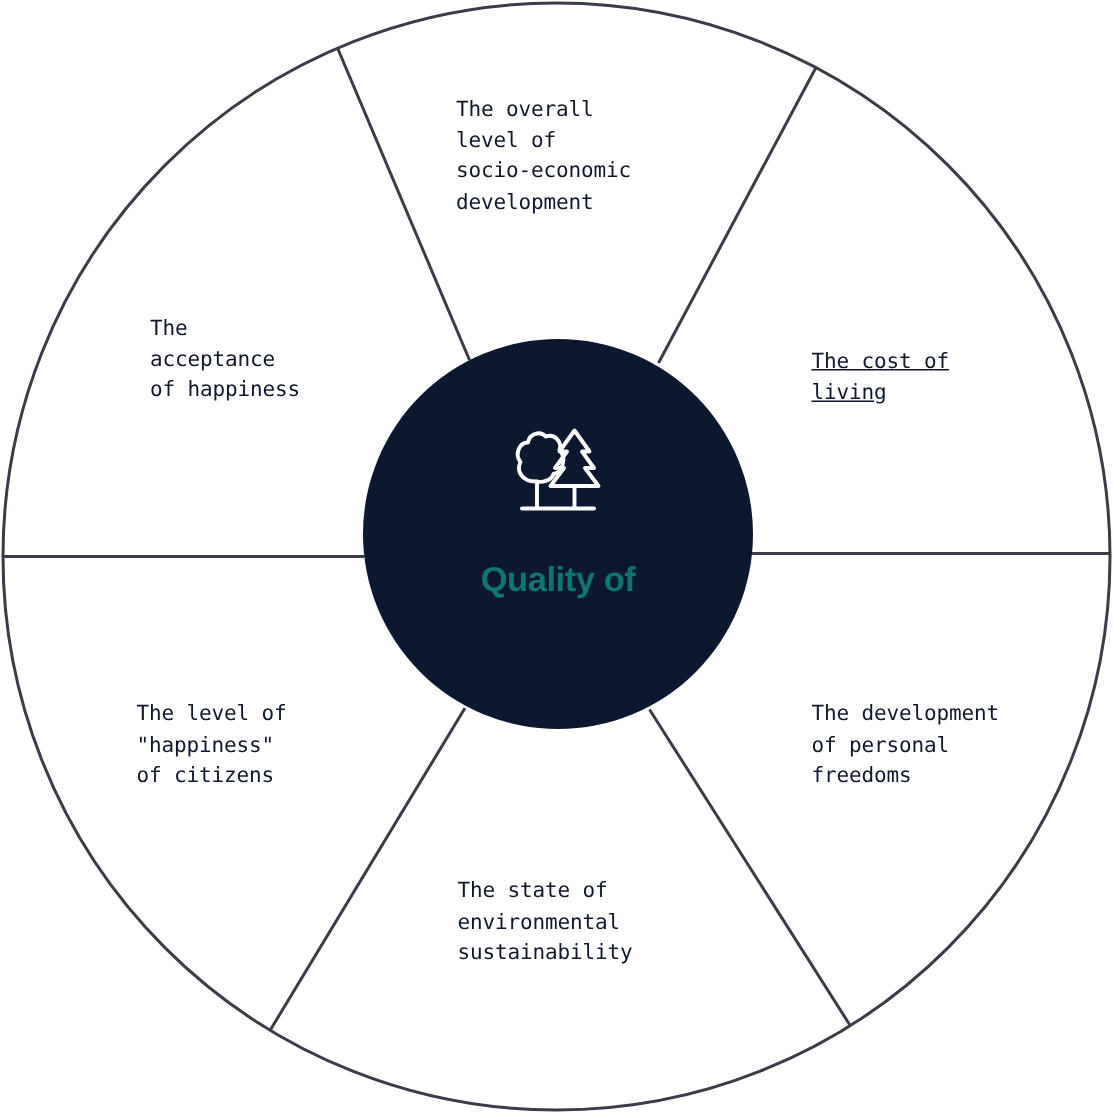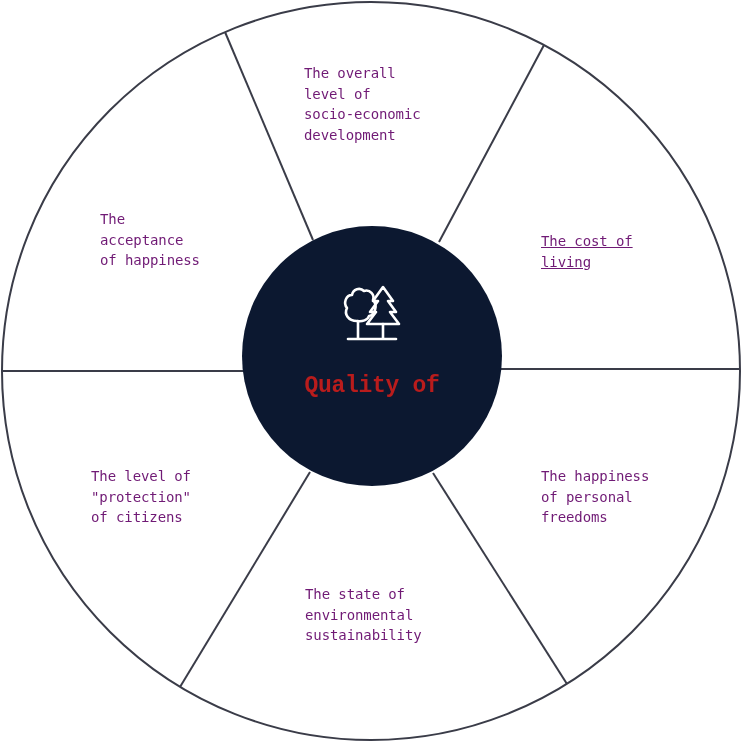--- a/index.html
+++ b/index.html
@@ -18,34 +18,34 @@
       left: 0;
       top: 0;
       width: 742px;
       height: 743px;
     }
     .segment-label {
       position: absolute;
       font-family: "DejaVu Sans Mono", "Liberation Mono", monospace;
       font-size: 14px;
       line-height: 20.5px;
-      color: #701a75;
+      color: #0f172a;
       white-space: pre;
       letter-spacing: -0.1px;
     }
     .center-title {
       position: absolute;
       left: 242px;
       width: 260px;
       text-align: center;
-      font-family: Liberation Mono, monospace;
+      font-family: Liberation Sans, sans-serif;
       font-weight: bold;
       font-size: 23px;
       line-height: 32px;
-      color: #b91c1c;
+      color: #0f766e;
       letter-spacing: -0.3px;
     }
   </style>
 </head>
 <body>
 
 <svg id="diagram" viewBox="0 0 742 743" xmlns="http://www.w3.org/2000/svg">
 
   <circle cx="371" cy="371" r="369" fill="#ffffff" stroke="#3a3c48" stroke-width="2"></circle>
 
@@ -90,27 +90,27 @@
 </div>
 
 <div class="segment-label" style="left:304px; top:63px;">The overall
 level of
 socio-economic
 development</div>
 
 <div class="segment-label" style="left:541px; top:231px;text-decoration:underline;">The cost of
 living</div>
 
-<div class="segment-label" style="left:541px; top:466px;">The happiness
+<div class="segment-label" style="left:541px; top:466px;">The development
 of personal
 freedoms</div>
 
 <div class="segment-label" style="left:305px; top:584px;">The state of
 environmental
 sustainability</div>
 
 <div class="segment-label" style="left:91px; top:466px;">The level of
-"protection"
+"happiness"
 of citizens</div>
 
 <div class="segment-label" style="left:100px; top:209px;">The
 acceptance
 of happiness</div>
 
 </body></html>

